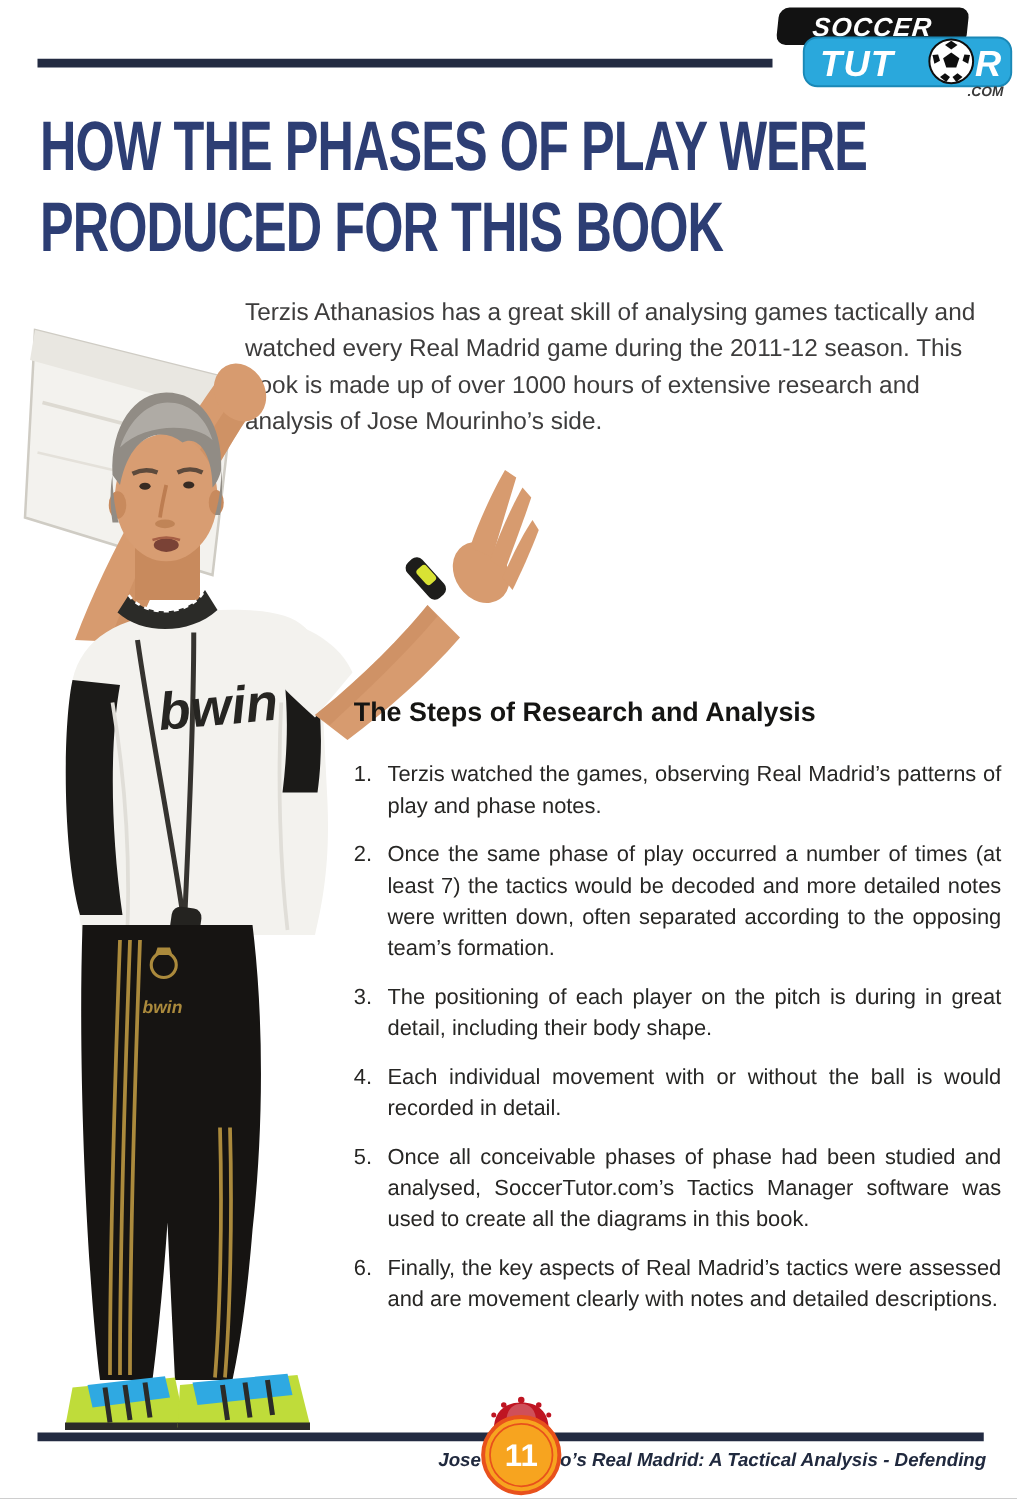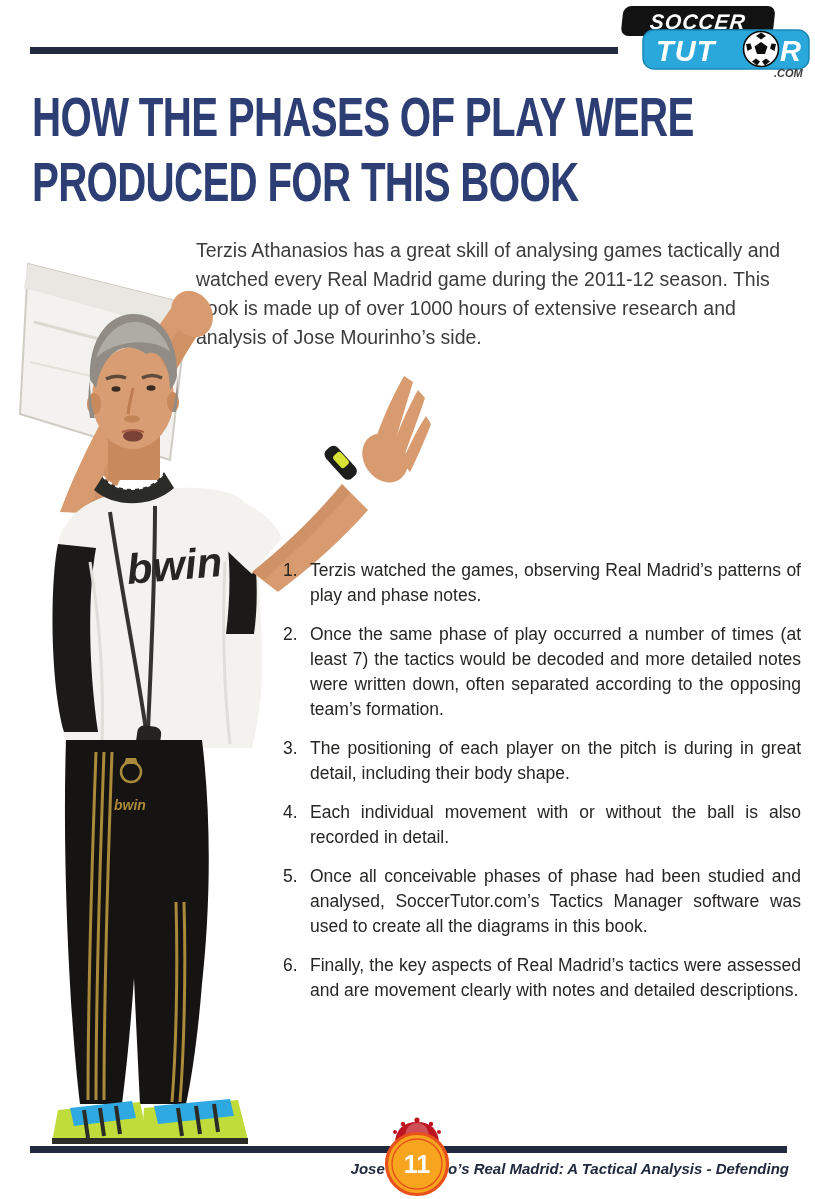--- a/index.html
+++ b/index.html
@@ -158,35 +158,36 @@
         <path d="M154,844 L230,837 L234,854 L158,862 Z" fill="#2fa9e2"></path>
         <line x1="178" y1="846" x2="182" y2="874" stroke="#2b2b28" stroke-width="4"></line>
         <line x1="196" y1="844" x2="200" y2="872" stroke="#2b2b28" stroke-width="4"></line>
         <line x1="214" y1="842" x2="218" y2="870" stroke="#2b2b28" stroke-width="4"></line>
         <rect x="142" y="876" width="106" height="6" fill="#2b2b28"></rect>
       </g>
     </svg>
   </div>
 
   <div class="steps">
+    <h2 class="steps-heading">The Steps of Research and Analysis</h2>
     <div class="step">
       <div class="step-num">1.</div>
       <div class="step-text">Terzis watched the games, observing Real Madrid’s patterns of play and phase notes.</div>
     </div>
     <div class="step">
       <div class="step-num">2.</div>
       <div class="step-text">Once the same phase of play occurred a number of times (at least 7) the tactics would be decoded and more detailed notes were written down, often separated according to the opposing team’s formation.</div>
     </div>
     <div class="step">
       <div class="step-num">3.</div>
       <div class="step-text">The positioning of each player on the pitch is during in great detail, including their body shape.</div>
     </div>
     <div class="step">
       <div class="step-num">4.</div>
-      <div class="step-text">Each individual movement with or without the ball is also recorded in detail.</div>
+      <div class="step-text">Each individual movement with or without the ball is would recorded in detail.</div>
     </div>
     <div class="step">
       <div class="step-num">5.</div>
       <div class="step-text">Once all conceivable phases of phase had been studied and analysed, SoccerTutor.com’s Tactics Manager software was used to create all the diagrams in this book.</div>
     </div>
     <div class="step">
       <div class="step-num">6.</div>
       <div class="step-text">Finally, the key aspects of Real Madrid’s tactics were assessed and are movement clearly with notes and detailed descriptions.</div>
     </div>
   </div>

